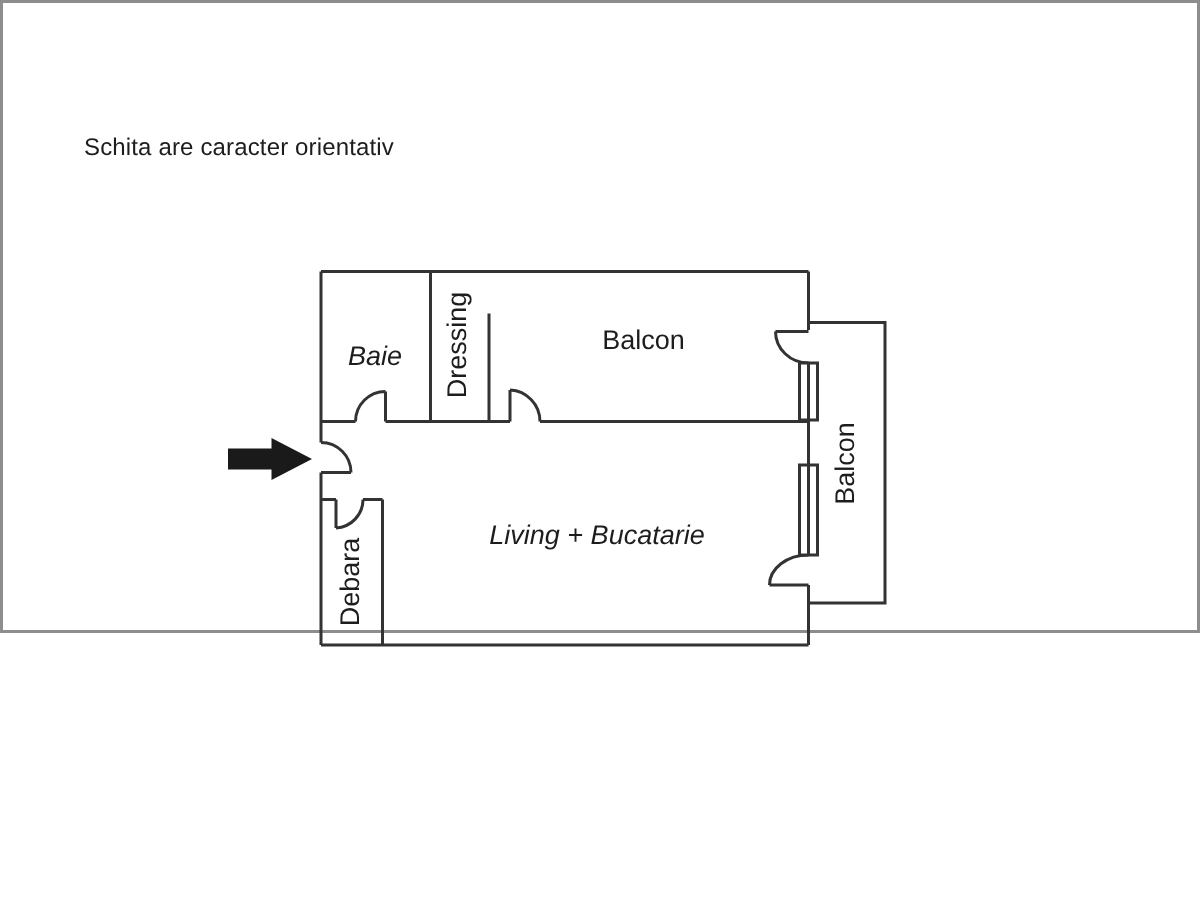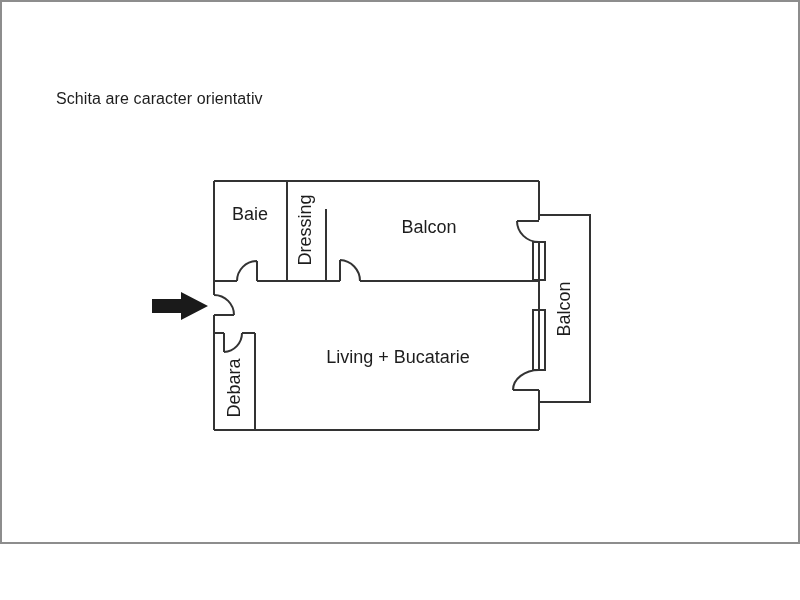--- a/index.html
+++ b/index.html
@@ -4,21 +4,21 @@
 <style>
   html, body { margin: 0; padding: 0; }
   body {
     width: 800px; height: 600px;
     background: #ffffff;
     font-family: "Liberation Sans", sans-serif;
     overflow: hidden;
   }
   .canvas {
     position: relative;
-    width: 800px; height: 544px;
+    width: 800px; height: 422px;
     box-sizing: border-box;
     border: 2px solid #8d8d8d;
     background: #ffffff;
   }
   .disclaimer {
     position: absolute;
     left: 54px; top: 88px;
     font-size: 16px;
     color: #1d1d1d;
     letter-spacing: 0.1px;
@@ -32,24 +32,24 @@
   .room-label {
     position: absolute;
     font-size: 18px;
     color: #1d1d1d;
     white-space: nowrap;
     transform: translate(-50%, -50%);
   }
   .room-label.vertical {
     transform: translate(-50%, -50%) rotate(-90deg);
   }
-  .lbl-baie    { left: 248px; top: 212px; }
+  .lbl-baie    { left: 248px; top: 236px; font-style: italic; }
   .lbl-dressing{ left: 303px; top: 228px; }
   .lbl-camera  { left: 427px; top: 225px; }
-  .lbl-living  { left: 396px; top: 355px; }
+  .lbl-living  { left: 396px; top: 355px; font-style: italic; }
   .lbl-debara  { left: 232px; top: 386px; }
   .lbl-balcon  { left: 562px; top: 307px; }
 </style>
 </head>
 <body>
 
 <div class="canvas">
 
   <div class="disclaimer">Schita are caracter orientativ</div>
 

